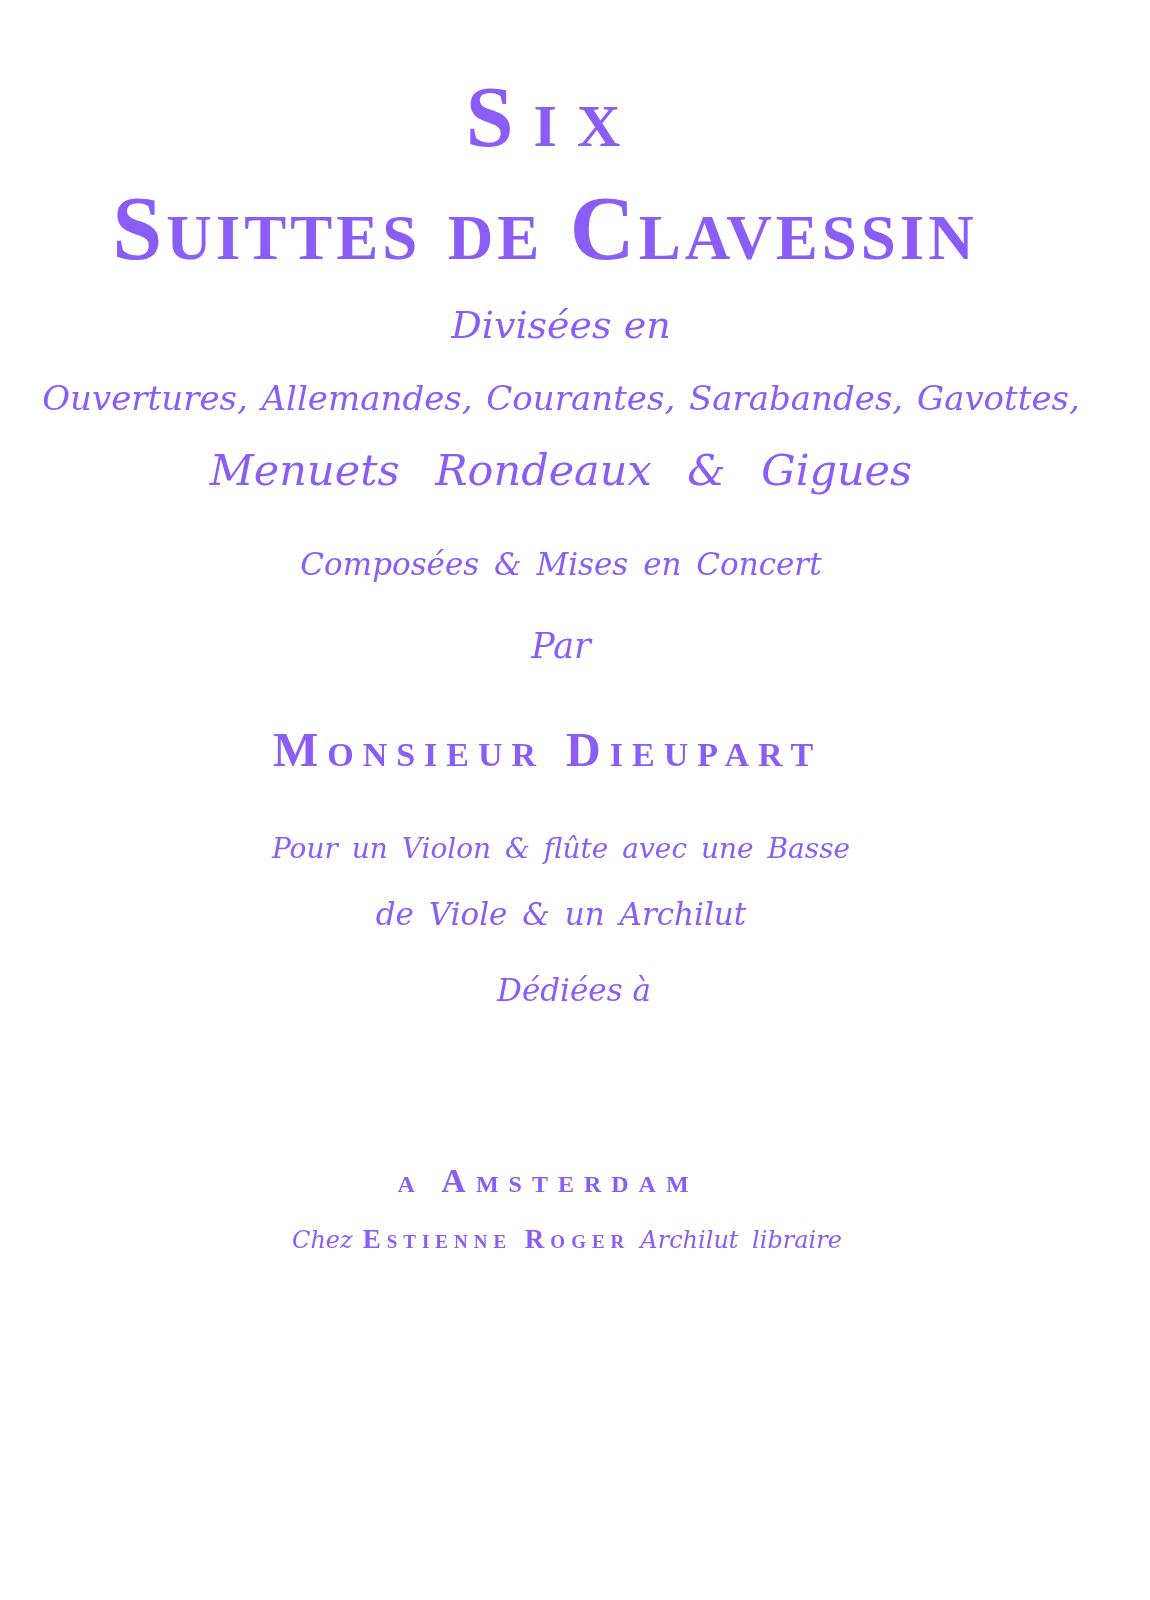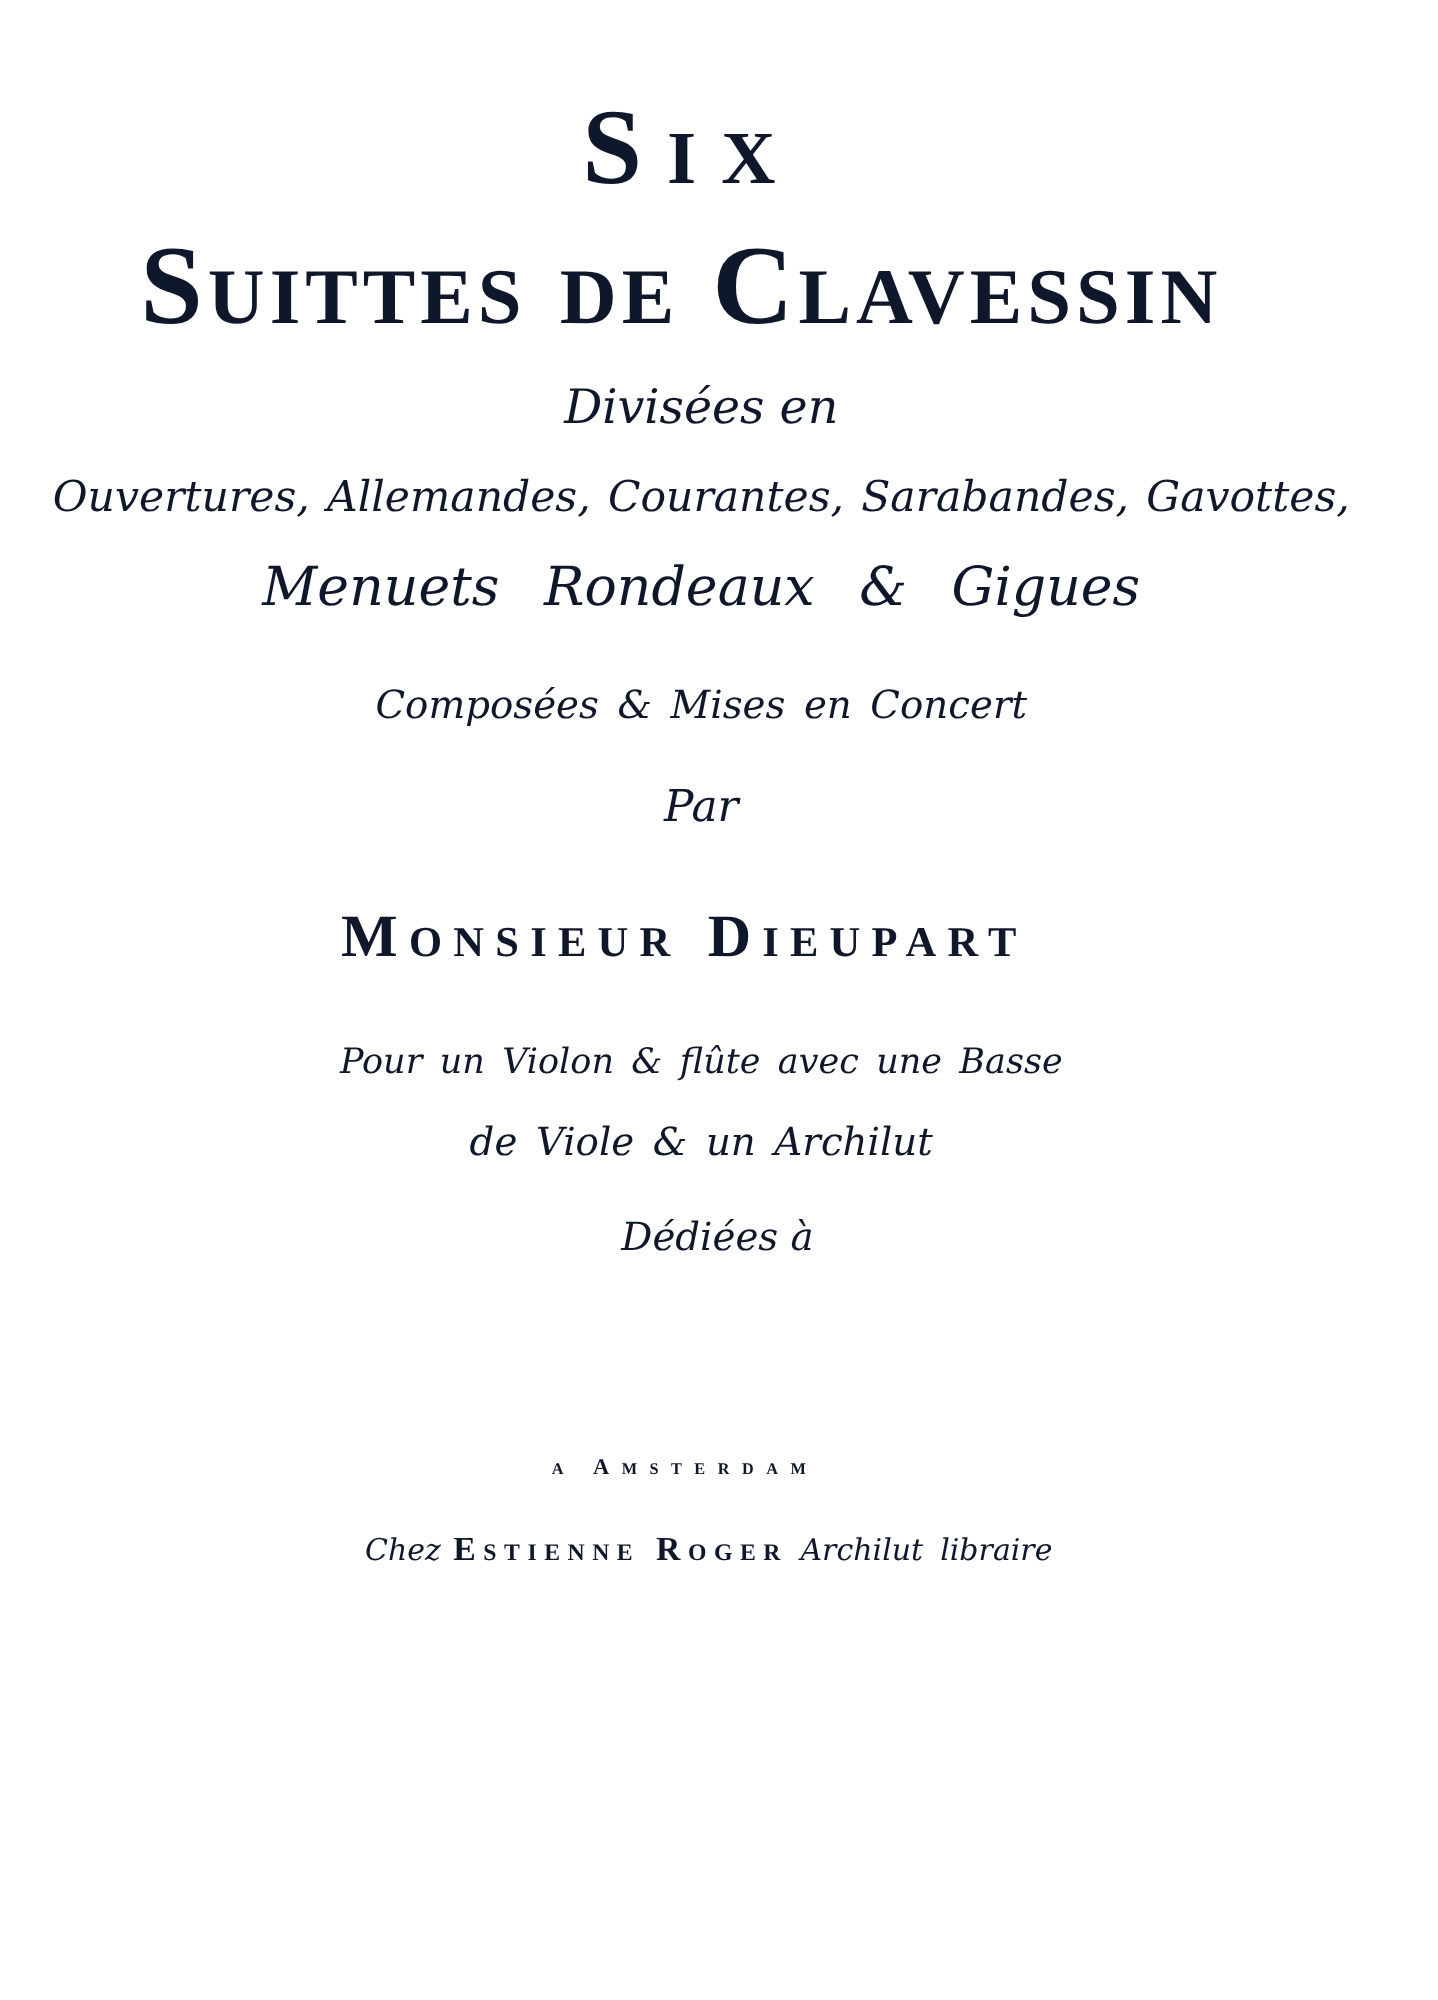--- a/index.html
+++ b/index.html
@@ -5,21 +5,21 @@
   html, body {
     margin: 0;
     padding: 0;
     background: #ffffff;
   }
   .page {
     position: relative;
     width: 1086px;
     height: 1600px;
     background: #ffffff;
-    color: #0f172a;
+    color: #8b5cf6;
     font-family: "Liberation Serif", serif;
     overflow: hidden;
   }
   .line {
     position: absolute;
     left: 0;
     right: 0;
     text-align: center;
     white-space: nowrap;
     line-height: 1;
@@ -41,21 +41,21 @@
   .l-divisees   { top: 306px; font-size: 38px; }
   .l-movements1 { top: 381px; font-size: 34px; word-spacing: 3px; }
   .l-movements2 { top: 449px; font-size: 43px; word-spacing: 22px; }
   .l-composees  { top: 549px; font-size: 31px; word-spacing: 5px; }
   .l-par        { top: 629px; font-size: 35px; }
   .l-composer   { top: 726px; font-size: 48px; font-weight: bold; letter-spacing: 9px; text-indent: 9px; }
   .l-instr1     { top: 835px; font-size: 28px; word-spacing: 5px; }
   .l-instr2     { top: 899px; font-size: 31px; word-spacing: 5px; }
   .l-dediees    { top: 975px; font-size: 31px; margin-left: 26px; }
   .l-dedicatee  { top: 1049px; font-size: 62px; font-weight: bold; letter-spacing: 5px; text-indent: 5px; }
-  .l-place      { top: 1164px; font-size: 18px; font-weight: bold; letter-spacing: 10px; text-indent: 10px; }
+  .l-place      { top: 1164px; font-size: 34px; font-weight: bold; letter-spacing: 10px; text-indent: 10px; }
   .l-imprint    { top: 1226px; font-size: 24px; }
 
   .imprint-chez  { font-style: italic; font-family: "DejaVu Serif", serif; margin-right: 10px; margin-left: 48px; }
   .imprint-pub   { font-variant: small-caps; font-weight: bold; font-family: "Liberation Serif", serif;
                    font-size: 27px; letter-spacing: 6px; margin-right: 10px; }
   .imprint-role  { font-style: italic; font-family: "DejaVu Serif", serif; word-spacing: 6px; }
 </style>
 </head>
 <body>
 

